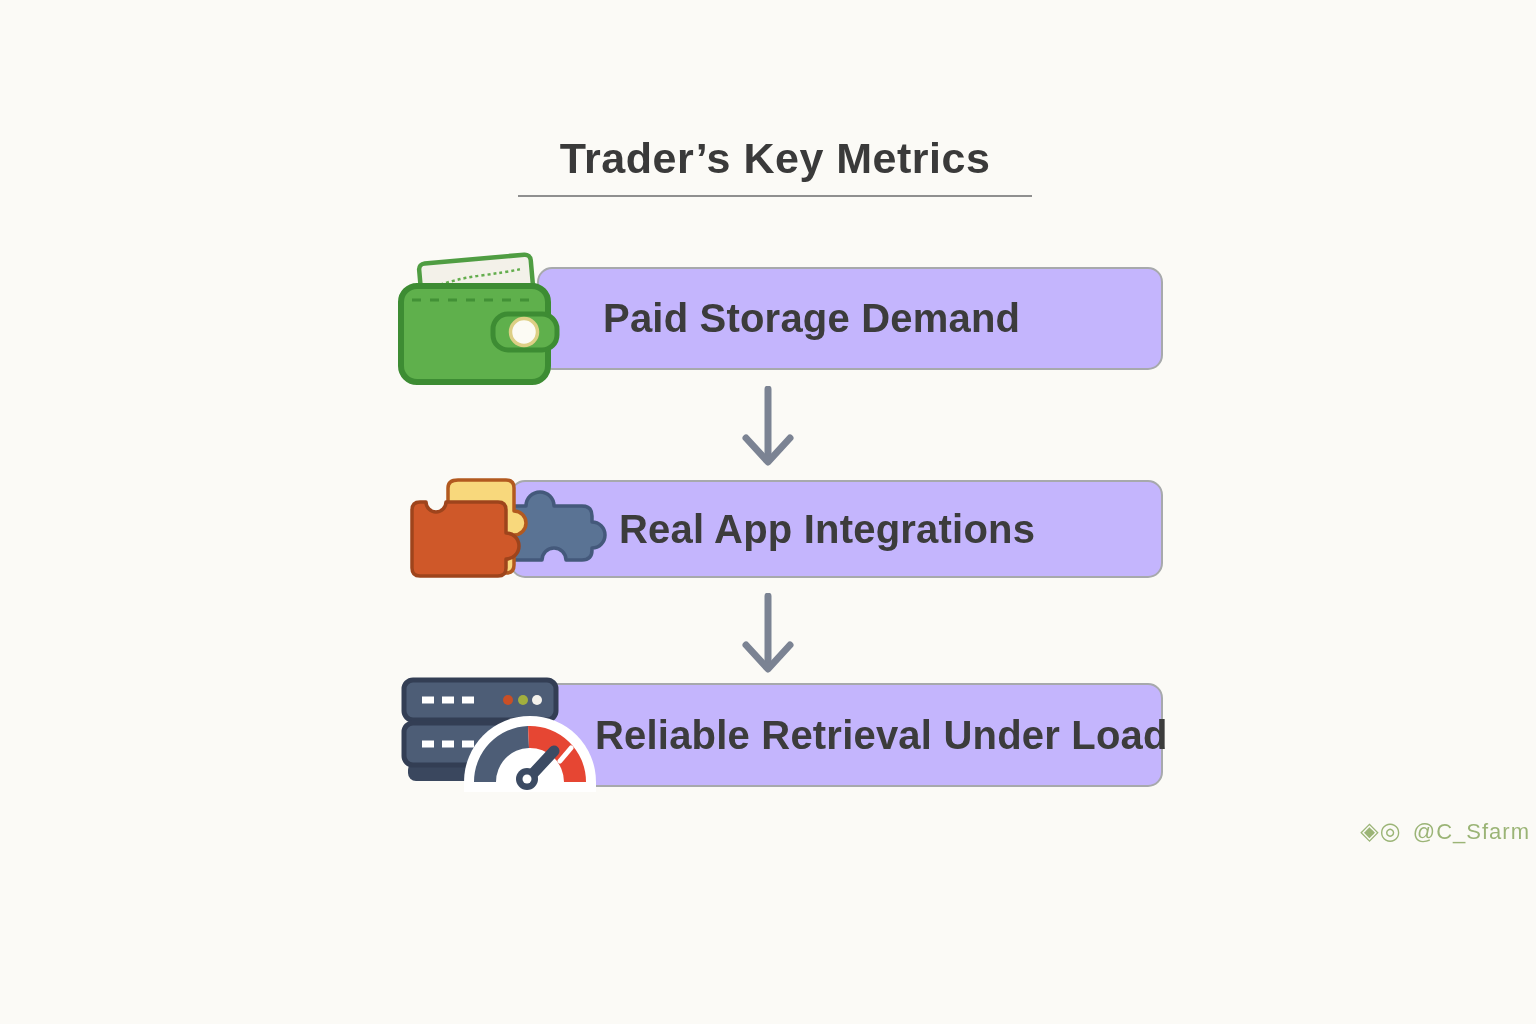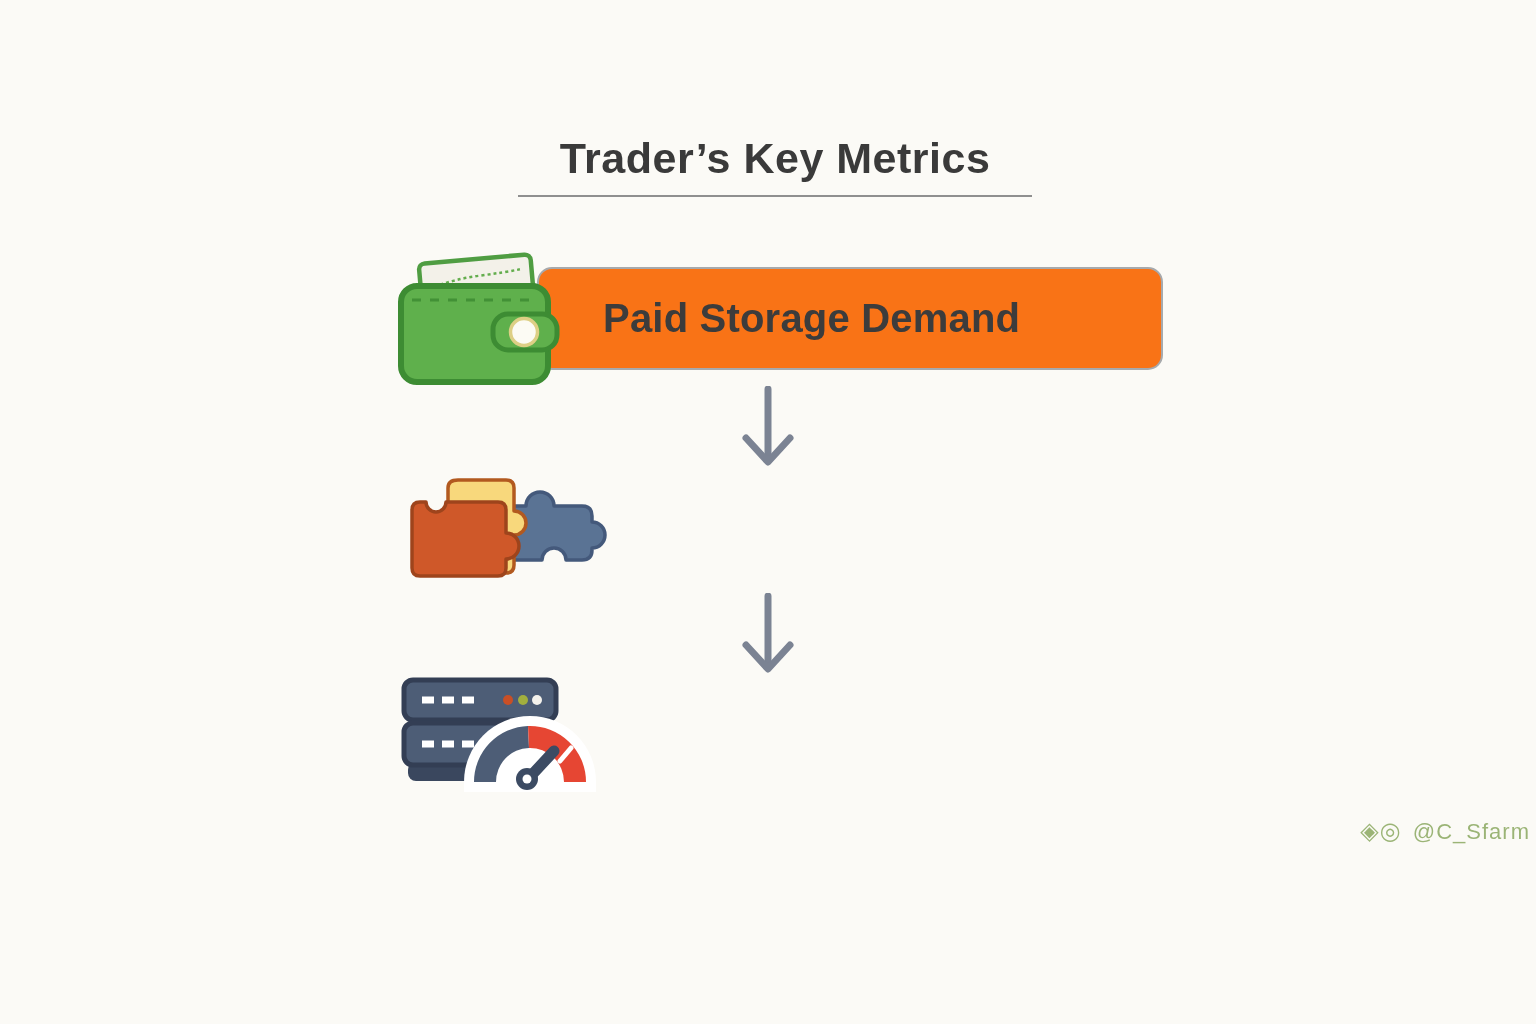--- a/index.html
+++ b/index.html
@@ -18,21 +18,21 @@
     padding-bottom:12px;
   }
   .title-text{
     font-size:43px;font-weight:700;color:#3a3a3a;
     letter-spacing:0.5px;white-space:nowrap;
   }
 
   
   .step-box{
     position:absolute;
-    background:#f97316;
+    background:#c4b5fd;
     border:2.5px solid #a7a9ac;
     border-radius:15px;
     display:flex;align-items:center;
     box-sizing:border-box;
   }
   .step-label{
     font-size:40px;font-weight:700;color:#3c3c3c;
     white-space:nowrap;letter-spacing:0.2px;
   }
   .box-1{left:537px;top:267px;width:626px;height:103px;padding-left:64px;}
@@ -87,20 +87,23 @@
   </svg>
 
   <svg class="icon puzzle-pos" width="212" height="118" viewBox="0 0 212 118">
 
     <path d="M 100 40 H 120 A 14 14 0 1 1 148 40 H 176 Q 186 40 186 50 V 56 A 13 13 0 1 1 186 82 V 84 Q 186 94 176 94 H 160 A 12 12 0 1 0 136 94 H 108 Q 100 94 100 86 Z" fill="#5a7394" stroke="#44597b" stroke-width="3.5" stroke-linejoin="round"></path>
 
     <path d="M 52 14 H 100 Q 108 14 108 22 V 45 A 12 12 0 1 1 108 69 V 99 Q 108 107 100 107 H 50 Q 42 107 42 99 V 22 Q 42 14 52 14 Z" fill="#f8d87c" stroke="#b2591f" stroke-width="3.5" stroke-linejoin="round"></path>
 
     <path d="M 14 36 H 20 A 10 10 0 1 0 40 36 H 92 Q 100 36 100 44 V 67 A 13 13 0 1 1 100 93 V 102 Q 100 110 92 110 H 14 Q 6 110 6 102 V 44 Q 6 36 14 36 Z" fill="#cf5829" stroke="#9e441c" stroke-width="3.5" stroke-linejoin="round"></path>
   </svg>
+  <div class="step-box box-2">
+    <span class="step-label">Real App Integrations</span>
+  </div>
 
   <svg class="arrow arrow-2" width="70" height="84" viewBox="0 0 70 84">
     <line x1="35" y1="3" x2="35" y2="74" stroke="#7b8393" stroke-width="7" stroke-linecap="round"></line>
     <polyline points="13,52 35,76 57,52" fill="none" stroke="#7b8393" stroke-width="7" stroke-linecap="round" stroke-linejoin="round"></polyline>
   </svg>
 
   <svg class="icon server-pos" width="202" height="130" viewBox="0 0 202 130">
     <rect x="12" y="96" width="144" height="19" rx="8" fill="#3a475e"></rect>
     <rect x="8" y="14" width="152" height="40" rx="9" fill="#4d5d76" stroke="#333e54" stroke-width="5"></rect>
     <rect x="8" y="57" width="152" height="42" rx="9" fill="#4d5d76" stroke="#333e54" stroke-width="5"></rect>
@@ -111,19 +114,22 @@
     <circle cx="141" cy="34" r="5" fill="#f4f2ec"></circle>
 
     <path d="M 68 126 V 116 A 66 66 0 0 1 200 116 V 126 Z" fill="#ffffff"></path>
     <path d="M 78 116 A 56 56 0 0 1 132 60 L 133 82 A 34 34 0 0 0 100 116 Z" fill="#4d5d76"></path>
     <path d="M 132 60 A 56 56 0 0 1 190 116 L 168 116 A 34 34 0 0 0 133 82 Z" fill="#e64633"></path>
     <line x1="164" y1="95" x2="175" y2="82" stroke="#ffffff" stroke-width="5" stroke-linecap="round"></line>
     <line x1="132" y1="113" x2="158" y2="85" stroke="#3c4b63" stroke-width="11" stroke-linecap="round"></line>
     <circle cx="131" cy="113" r="11" fill="#3c4b63"></circle>
     <circle cx="131" cy="113" r="4.5" fill="#ffffff"></circle>
   </svg>
+  <div class="step-box box-3">
+    <span class="step-label">Reliable Retrieval Under Load</span>
+  </div>
 
   <div class="watermark">
     <span class="wm-logo">◈◎</span>
     <span>@C_Sfarm</span>
   </div>
 
 </div>
 
 </body></html>

